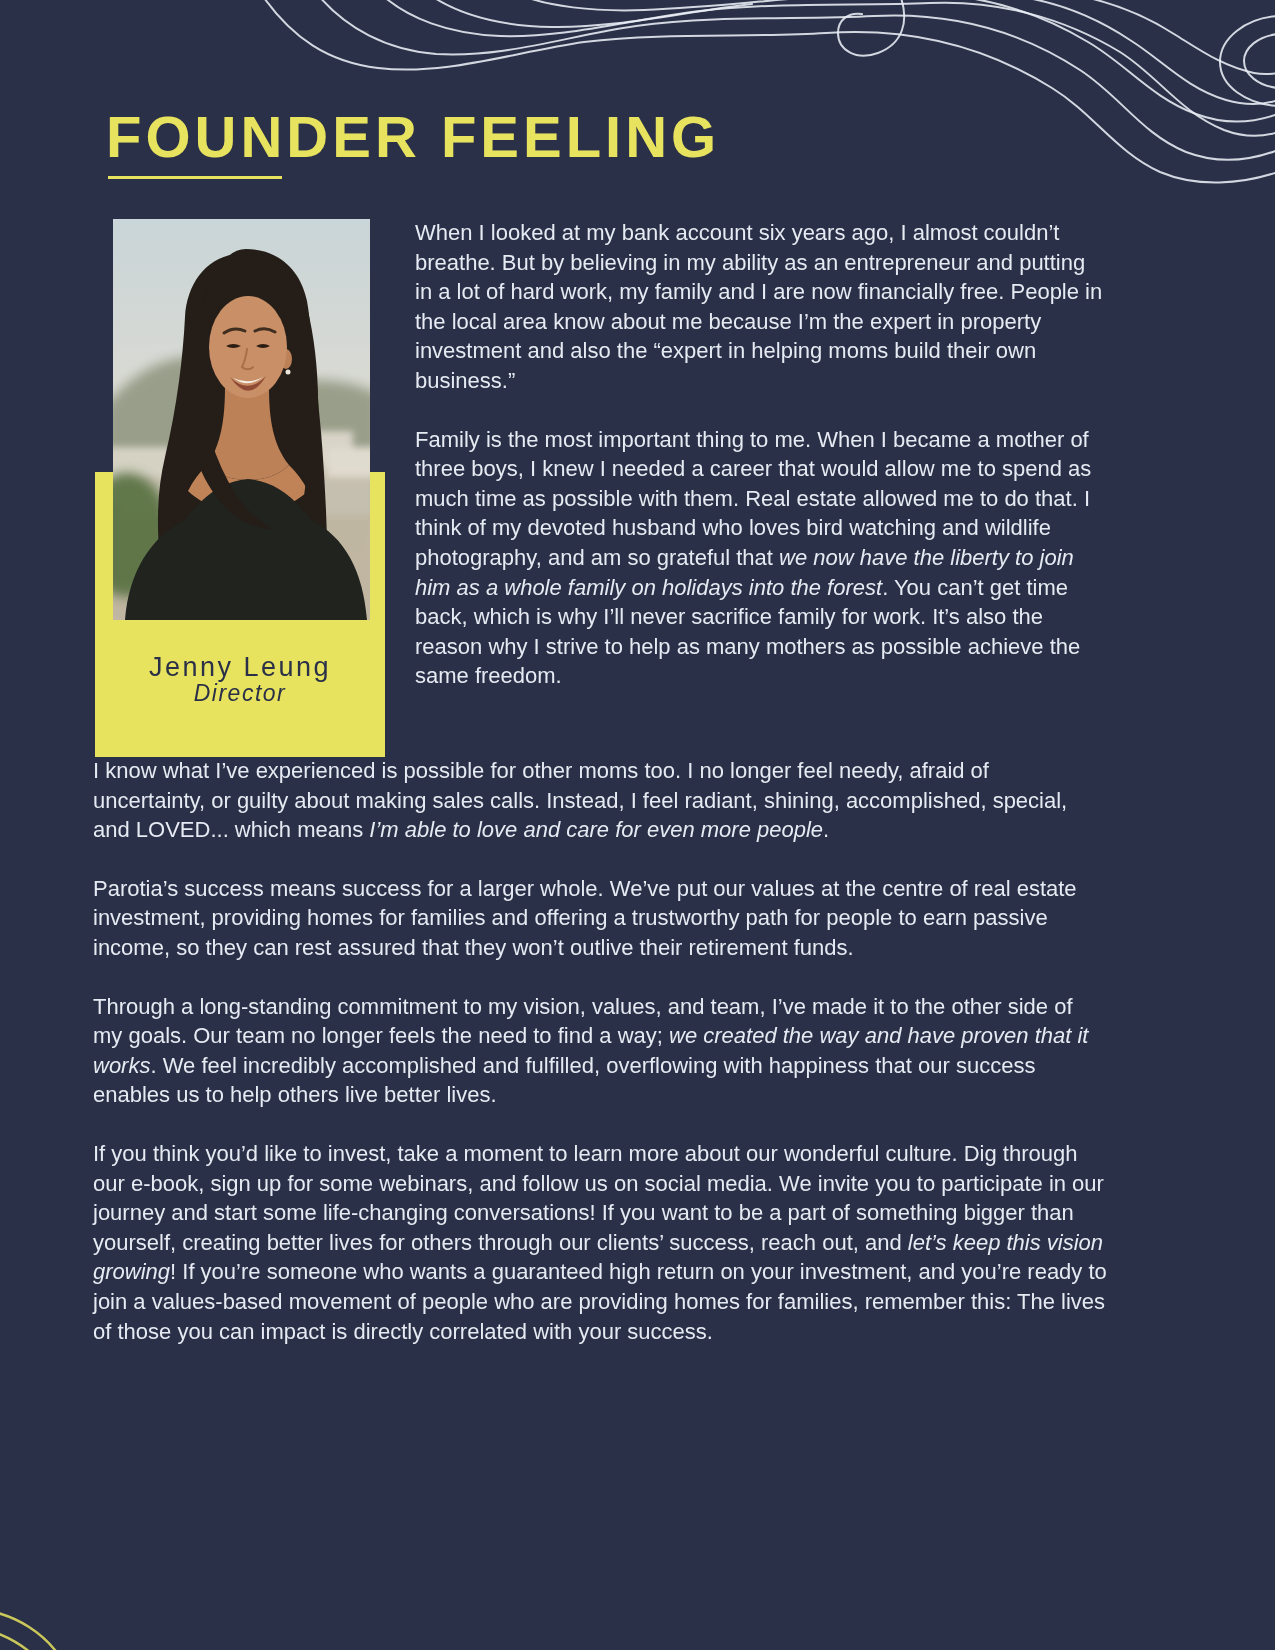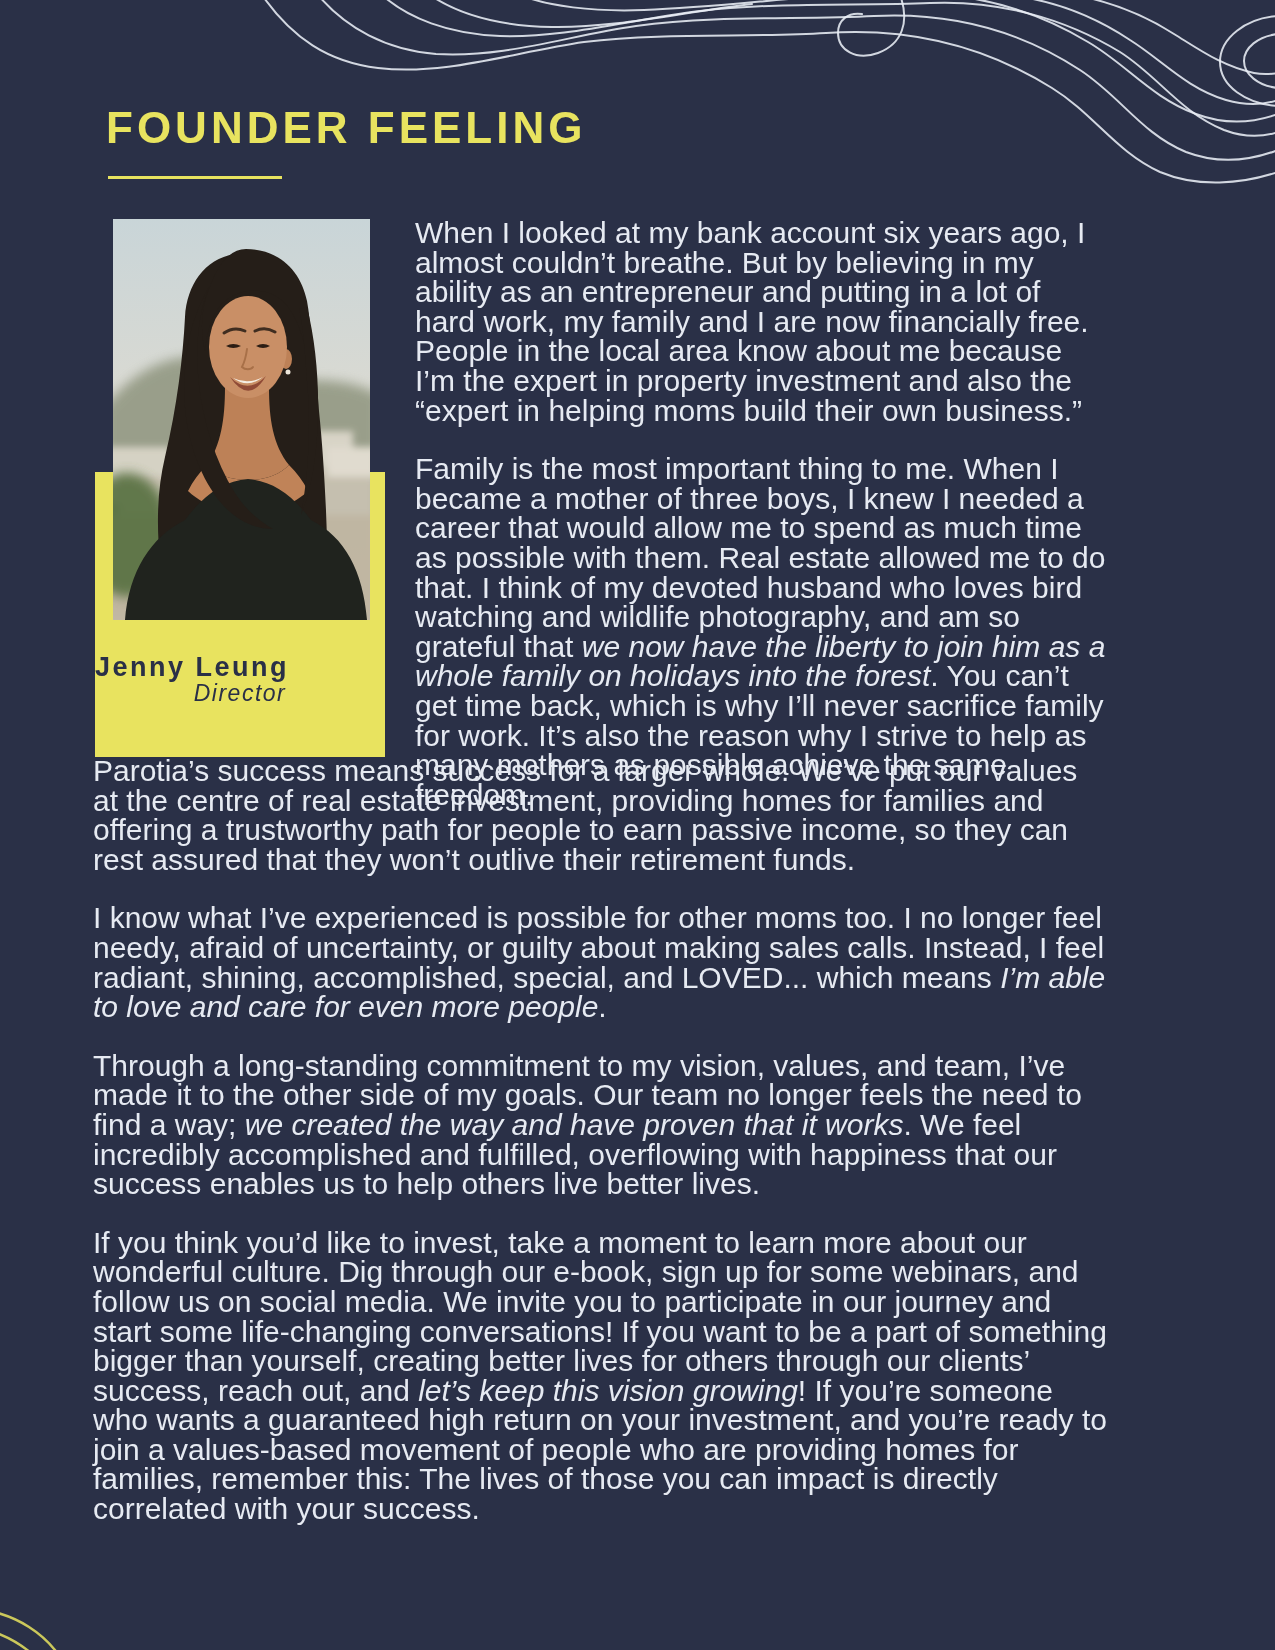--- a/index.html
+++ b/index.html
@@ -19,51 +19,51 @@
     overflow:hidden;
   }
   .page{position:absolute;inset:0;}
   .topo{position:absolute;top:0;left:0;pointer-events:none;}
   .topo path{fill:none;stroke:var(--contour);stroke-width:2;stroke-linecap:round;opacity:.88;}
   .corner-accent{position:absolute;left:0;bottom:0;pointer-events:none;}
   .corner-accent path{fill:none;stroke:var(--accent);stroke-width:2.5;opacity:.85;}
 
   .title{
     position:absolute;left:106px;top:103px;
-    font-size:44px;font-weight:800;letter-spacing:4px;
+    font-size:58px;font-weight:800;letter-spacing:4px;
     color:var(--accent);
     text-align:center;
   }
   .title-underline{
     position:absolute;left:108px;top:176px;width:174px;height:3px;
     background:var(--accent);
   }
 
   .profile-card{
     position:absolute;left:95px;top:472px;width:290px;height:285px;
     background:var(--accent);z-index:1;
   }
   .profile-name{
-    position:absolute;left:0;right:0;top:180px;text-align:left;
-    font-size:27px;font-weight:700;letter-spacing:2.5px;color:var(--card_text);
+    position:absolute;left:0;right:0;top:180px;text-align:center;
+    font-size:27px;font-weight:400;letter-spacing:2.5px;color:var(--card_text);
   }
   .profile-role{
     position:absolute;left:0;right:0;top:208px;text-align:center;
     font-size:23px;font-style:italic;letter-spacing:1.5px;color:var(--card_text);
   }
   .photo{
     position:absolute;left:113px;top:219px;width:257px;height:401px;z-index:2;
     overflow:hidden;
   }
 
   .intro-col{position:absolute;left:415px;top:218px;width:692px;}
   .body-col{position:absolute;left:93px;top:756px;width:1014px;}
   .para{
     margin:0 0 29px 0;
-    font-size:30px;line-height:29.6px;color:var(--text);font-weight:400;
+    font-size:22px;line-height:29.6px;color:var(--text);font-weight:400;
   }
   .para .bold{font-weight:400;}
   .para .italic{font-style:italic;}
 </style>
 </head>
 <body>
 
 <div class="page">
 
   <svg class="topo" width="1275" height="210" viewBox="0 0 1275 210">
@@ -142,22 +142,22 @@
       </svg>
     </div>
 
     <div class="intro-col">
       <p class="para"><span class="normal">When I looked at my bank account six years ago, I almost couldn’t breathe. But by believing in my ability as an entrepreneur and putting in a lot of hard work, my family and I are now financially free. People in the local area know about me because I’m the expert in property investment and also the “expert in helping moms build their own business.”</span></p>
       <p class="para"><span class="bold">Family is the most important thing to me. </span><span class="normal">When I became a mother of three boys, I knew I needed a career that would allow me to spend as much time as possible with them. Real estate allowed me to do that. I think of my devoted husband who loves bird watching and wildlife photography, and am so grateful that </span><span class="italic">we now have the liberty to join him as a whole family on holidays into the forest</span><span class="normal">. </span><span class="bold">You can’t get time back, which is why I’ll never sacrifice family for work. </span><span class="normal">It’s also the reason why I strive to help as many mothers as possible achieve the same freedom.</span></p>
     </div>
   </section>
 
   <div class="body-col">
+    <p class="para"><span class="normal">I know what I’ve experienced is possible for other moms too. I no longer feel needy, afraid of uncertainty, or guilty about making sales calls. Instead, I feel radiant, shining, accomplished, special, and LOVED... which means </span><span class="italic">I’m able to love and care for even more people</span><span class="normal">.</span></p>
     <p class="para"><span class="bold">Parotia’s success means success for a larger whole. </span><span class="normal">We’ve put our values at the centre of real estate investment, providing homes for families and offering a trustworthy path for people to earn passive income, so they can rest assured that they won’t outlive their retirement funds.</span></p>
-    <p class="para"><span class="normal">I know what I’ve experienced is possible for other moms too. I no longer feel needy, afraid of uncertainty, or guilty about making sales calls. Instead, I feel radiant, shining, accomplished, special, and LOVED... which means </span><span class="italic">I’m able to love and care for even more people</span><span class="normal">.</span></p>
     <p class="para"><span class="normal">Through a long-standing commitment to my vision, values, and team, I’ve made it to the other side of my goals. Our team no longer feels the need to find a way; </span><span class="italic">we created the way and have proven that it works</span><span class="normal">. We feel incredibly accomplished and fulfilled, overflowing with happiness that </span><span class="bold">our success enables us to help others live better lives.</span></p>
     <p class="para"><span class="normal">If you think you’d like to invest, take a moment to learn more about our wonderful culture. Dig through our e-book, sign up for some webinars, and follow us on social media. </span><span class="bold">We invite you to participate in our journey and start some life-changing conversations! </span><span class="normal">If you want to be a part of something bigger than yourself, creating better lives for others through our clients’ success, reach out, and </span><span class="italic">let’s keep this vision growing</span><span class="normal">! If you’re someone who wants a guaranteed high return on your investment, and you’re ready to join a values-based movement of people who are providing homes for families, remember this: The lives of those you can impact is directly correlated with your success.</span></p>
   </div>
 
   <svg class="corner-accent" width="90" height="60" viewBox="0 0 90 60">
     <path d="M -6,22 C 18,28 42,42 58,64"></path>
     <path d="M -6,42 C 8,47 22,55 32,64"></path>
   </svg>
 
 </div>

